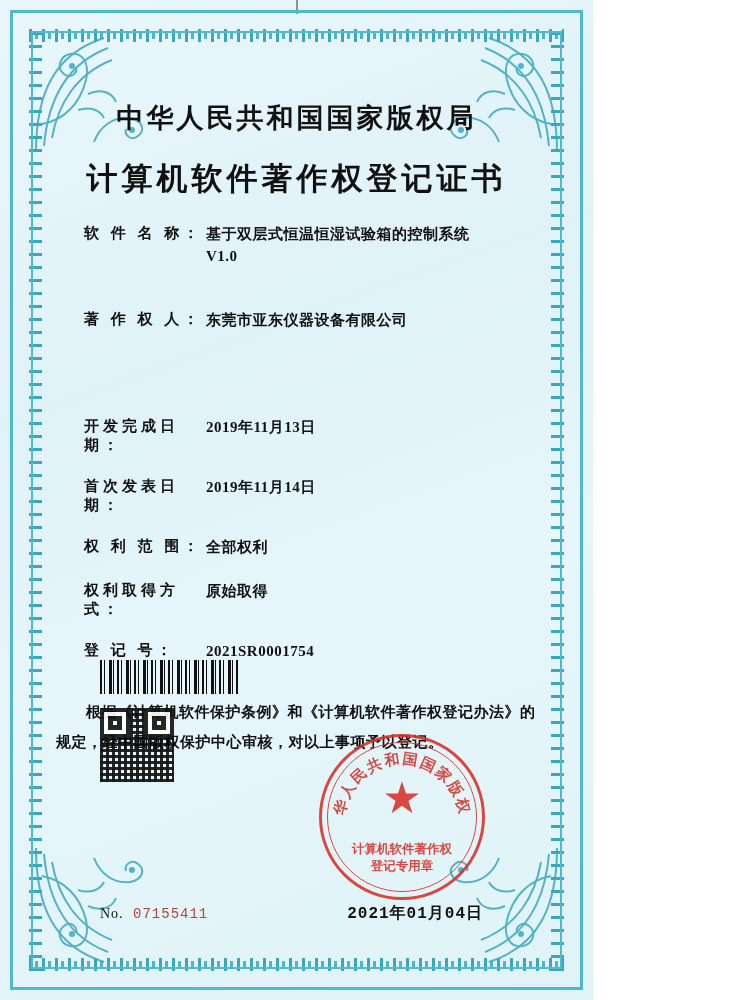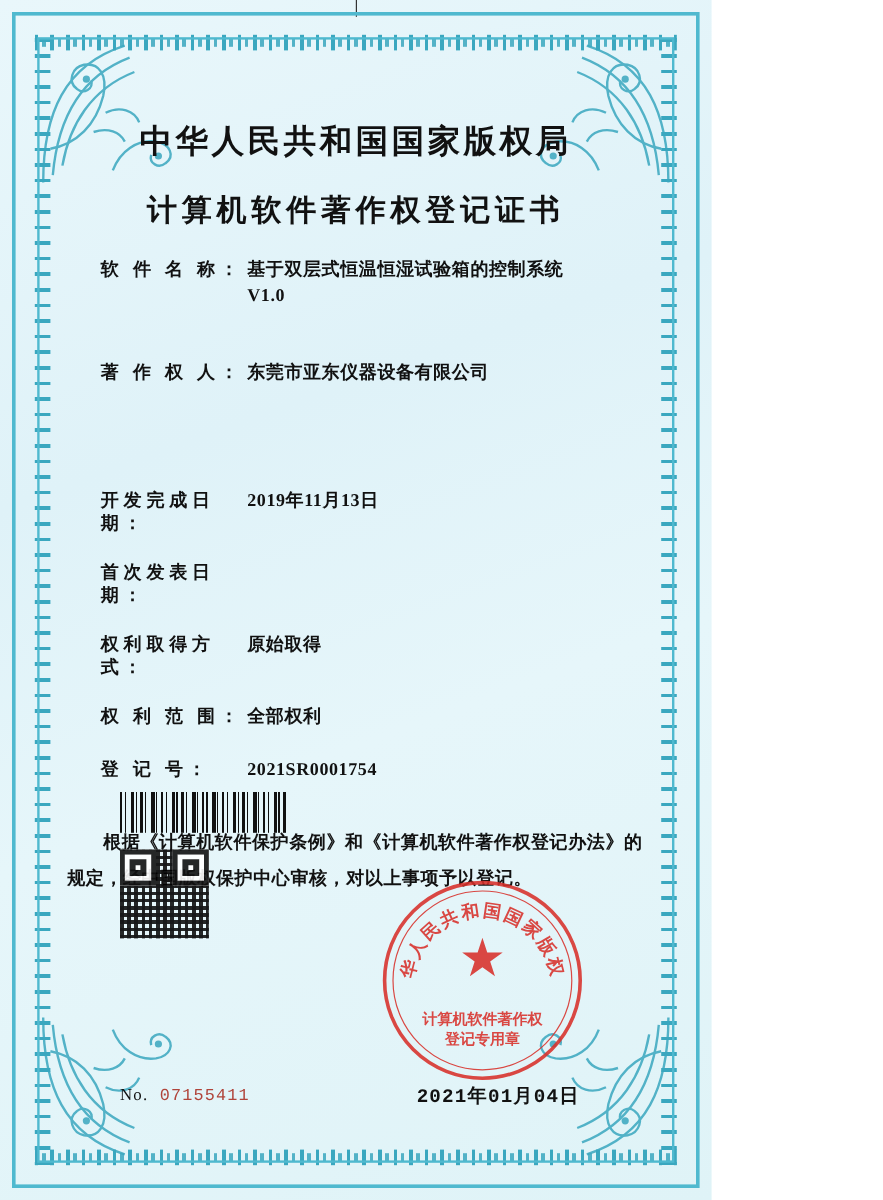--- a/index.html
+++ b/index.html
@@ -86,21 +86,21 @@
     text-align: center;
     font-size: 27px;
     letter-spacing: 3px;
     color: #111;
     font-weight: 700;
     margin-top: 30px;
     font-family: "Liberation Serif", "DejaVu Serif", serif;
   }
   .title-sub {
     text-align: center;
-    font-size: 25px;
+    font-size: 31px;
     letter-spacing: 4px;
     color: #111;
     font-weight: 700;
     margin-top: 22px;
     font-family: "Liberation Serif", "DejaVu Serif", serif;
   }
   .cert-no {
     text-align: right;
     font-size: 12.5px;
     color: #111;
@@ -362,28 +362,29 @@
     <div class="gap-lg"></div>
     <div class="gap-md"></div>
 
     <div class="field-block">
       <div class="field-row row-sp">
         <div class="field-label">开发完成日期：</div>
         <div class="field-value">2019年11月13日</div>
       </div>
       <div class="field-row row-sp">
         <div class="field-label">首次发表日期：</div>
+        <div class="field-value">2019年11月14日</div>
+      </div>
+      <div class="field-row row-sp">
+        <div class="field-label">权 利 范 围：</div>
+        <div class="field-value">全部权利</div>
       </div>
       <div class="field-row row-sp">
         <div class="field-label">权利取得方式：</div>
         <div class="field-value">原始取得</div>
-      </div>
-      <div class="field-row row-sp">
-        <div class="field-label">权 利 范 围：</div>
-        <div class="field-value">全部权利</div>
       </div>
       <div class="field-row">
         <div class="field-label">登 记 号：</div>
         <div class="field-value">2021SR0001754</div>
       </div>
     </div>
 
     <div class="paragraph">
       <span class="indent"></span><span>根据《计算机软件保护条例》和《计算机软件著作权登记办法》的</span><br>
       <span>规定，经中国版权保护中心审核，对以上事项予以登记。</span>

